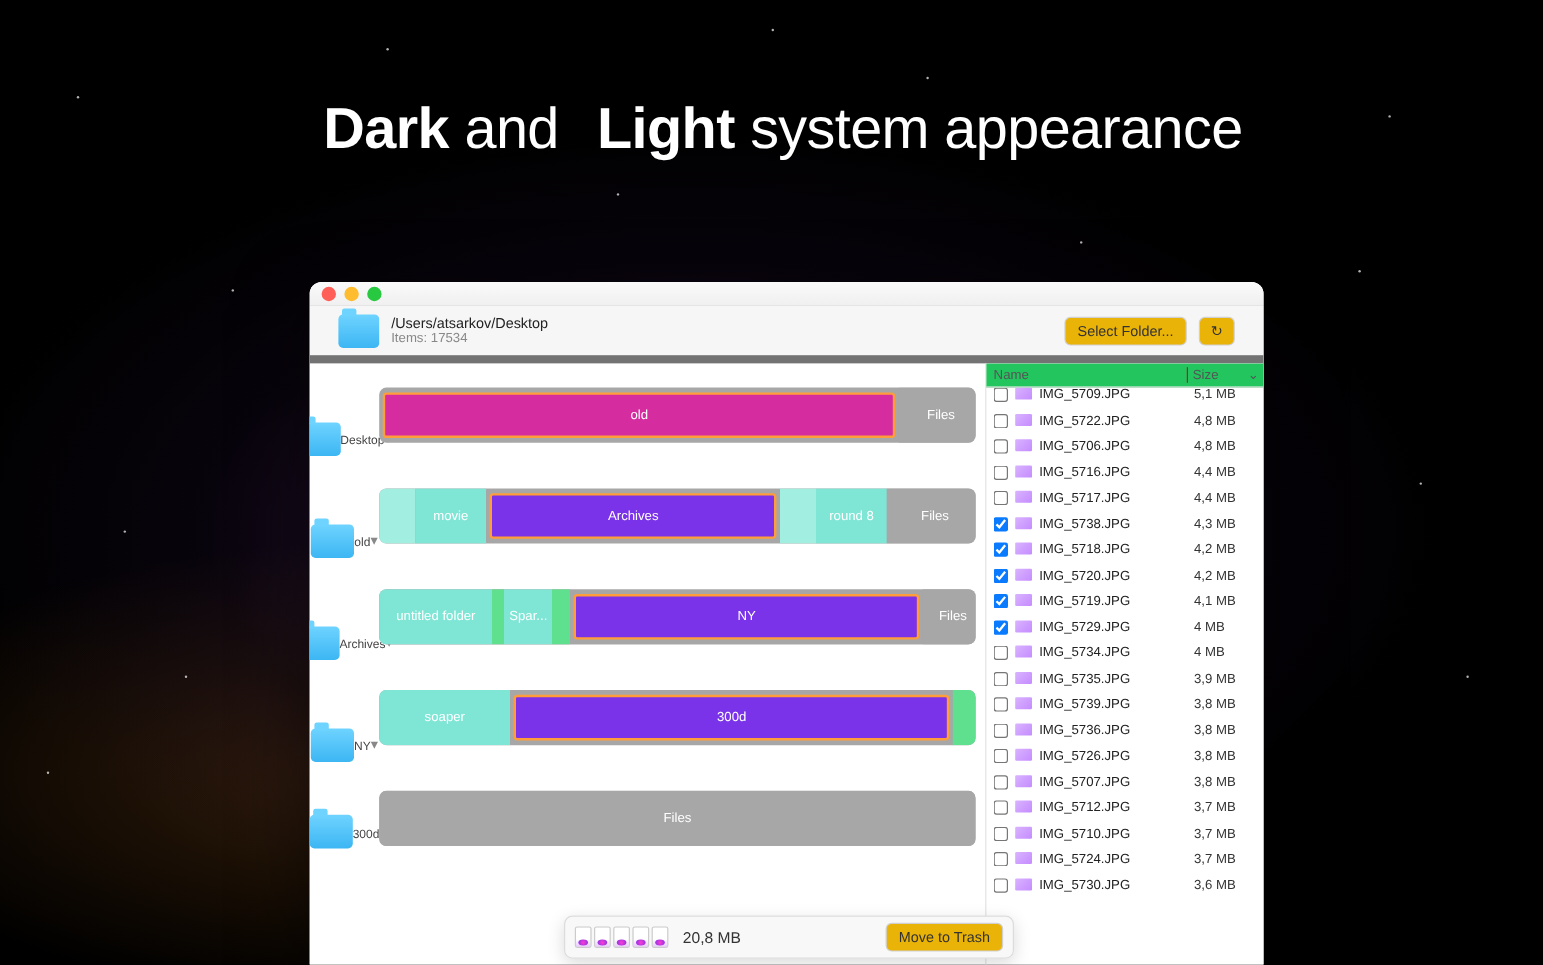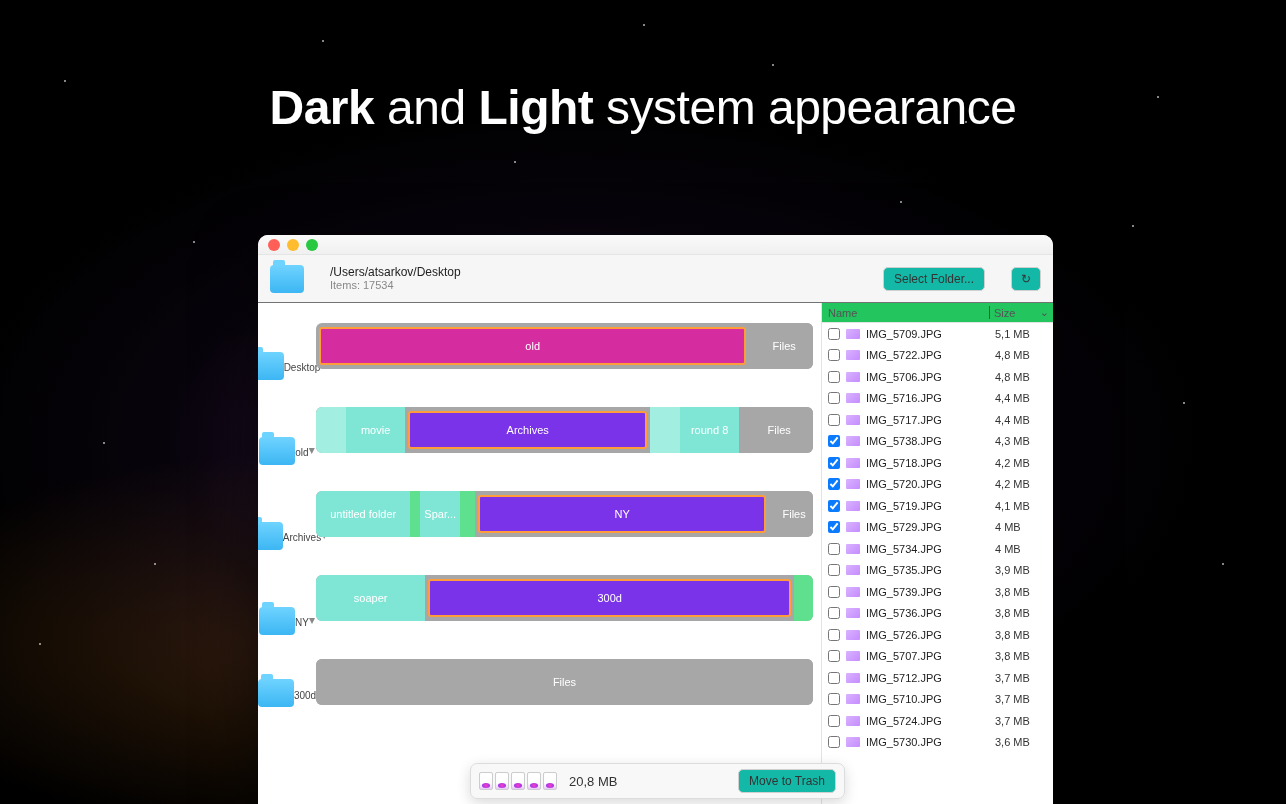--- a/index.html
+++ b/index.html
@@ -10,43 +10,43 @@
                 #000;
     position: relative;
   }
   
   .stars { position:absolute; inset:0; pointer-events:none; }
   .stars span { position:absolute; width:2px; height:2px; background:#fff; border-radius:50%; opacity:.7; }
   .headline {
     position:absolute; left:0; right:0; top:80px; text-align:center;
     color:#fff; font-size:48px; font-weight:300; letter-spacing:-0.5px;
   }
-  .headline .bold { font-weight:700; }
+  .headline .bold { font-weight:700;margin-left:19px; }
 
   .window {
     position:absolute; left:258px; top:235px; width:795px; height:569px;
     background:#fff; border-radius:10px 10px 0 0; box-shadow:0 20px 60px rgba(0,0,0,.5);
     overflow:hidden; display:flex; flex-direction:column;
   }
   
   .titlebar { height:20px; background:linear-gradient(#fafafa,#f0f0f0); border-bottom:1px solid #e5e5e5; display:flex; align-items:center; padding:0 10px; }
   .traffic { display:flex; gap:7px; }
   .traffic div { width:12px; height:12px; border-radius:50%; }
   .tl-close { background:#ff5f57; }
   .tl-min   { background:#febc2e; }
   .tl-max   { background:#28c840; }
 
   
-  .toolbar { height:48px; background:#f6f6f6; border-bottom:1px solid #737373; display:flex; align-items:center; padding:0 12px; gap:26px; }
+  .toolbar { height:48px; background:#f6f6f6; border-bottom:7px solid #737373; display:flex; align-items:center; padding:0 24px; gap:10px; }
   .folder-large { width:34px; height:28px; border-radius:4px; background:linear-gradient(#6fd3ff,#3cb6f3); position:relative; }
   .folder-large::before { content:""; position:absolute; top:-5px; left:3px; width:12px; height:6px; border-radius:2px 2px 0 0; background:#6fd3ff; }
   .path-block { flex:1; display:flex; flex-direction:column; line-height:1.2; }
   .path-block .path { font-size:12px; color:#222; }
   .path-block .items { font-size:11px; color:#888; }
-  .btn { background:#14b8a6; border:1px solid #d0d0d0; border-radius:5px; font-size:12px; color:#333; padding:4px 10px; cursor:pointer; }
+  .btn { background:#eab308; border:1px solid #d0d0d0; border-radius:5px; font-size:12px; color:#333; padding:4px 10px; cursor:pointer; }
   .btn.icon { width:30px; padding:4px 0; text-align:center; }
 
   
   .body { flex:1; display:flex; min-height:0; }
   .left { flex:1; display:flex; min-width:0; background:#fff; }
   .right { width:232px; border-left:1px solid #e3e3e3; display:flex; flex-direction:column; background:#fff; font-size:11px; min-height:0; }
 
   
   .iconcol { width:58px; padding-top:20px; display:flex; flex-direction:column; align-items:center; gap:0; }
   .level { display:flex; flex-direction:row; align-items:center; height:85px; justify-content:flex-start; }
@@ -65,21 +65,21 @@
   .c-teal    { background:#7fe6d6; color:#fff; }
   .c-ltteal  { background:#a2eee1; }
   .c-purple  { background:#7a33e8; }
   .c-green   { background:#5fe08e; }
 
   
   .cols { height:20px; display:flex; align-items:center; border-bottom:1px solid #e3e3e3; background:#22c55e; font-size:11px; color:#555; }
   .cols .c-name { flex:1; padding-left:6px; }
   .cols .c-size { width:64px; border-left:1px solid #b91c1c; padding:0 4px; display:flex; align-items:center; justify-content:space-between; }
   .filelist { flex:1; overflow:hidden; }
-  .row { height:21.5px; display:flex; align-items:center; gap:6px; padding:0 6px; }
+  .row { height:21.5px; display:flex; align-items:flex-start; gap:6px; padding:0 6px; }
   .row input[type=checkbox]{ width:12px; height:12px; accent-color:#0a7bff; }
   .thumb { width:14px; height:10px; background:linear-gradient(135deg,#d9b3ff,#c58cff); border-radius:1px; flex-shrink:0; }
   .fname { flex:1; color:#222; white-space:nowrap; overflow:hidden; text-overflow:ellipsis; }
   .fsize { width:52px; color:#333; text-align:left; }
 
   
   .floatbar {
     position:absolute; left:470px; bottom:5px; width:375px; height:36px;
     background:rgba(248,248,248,0.97); border:1px solid #dcdcdc; border-radius:7px;
     display:flex; align-items:center; gap:12px; padding:0 8px;

